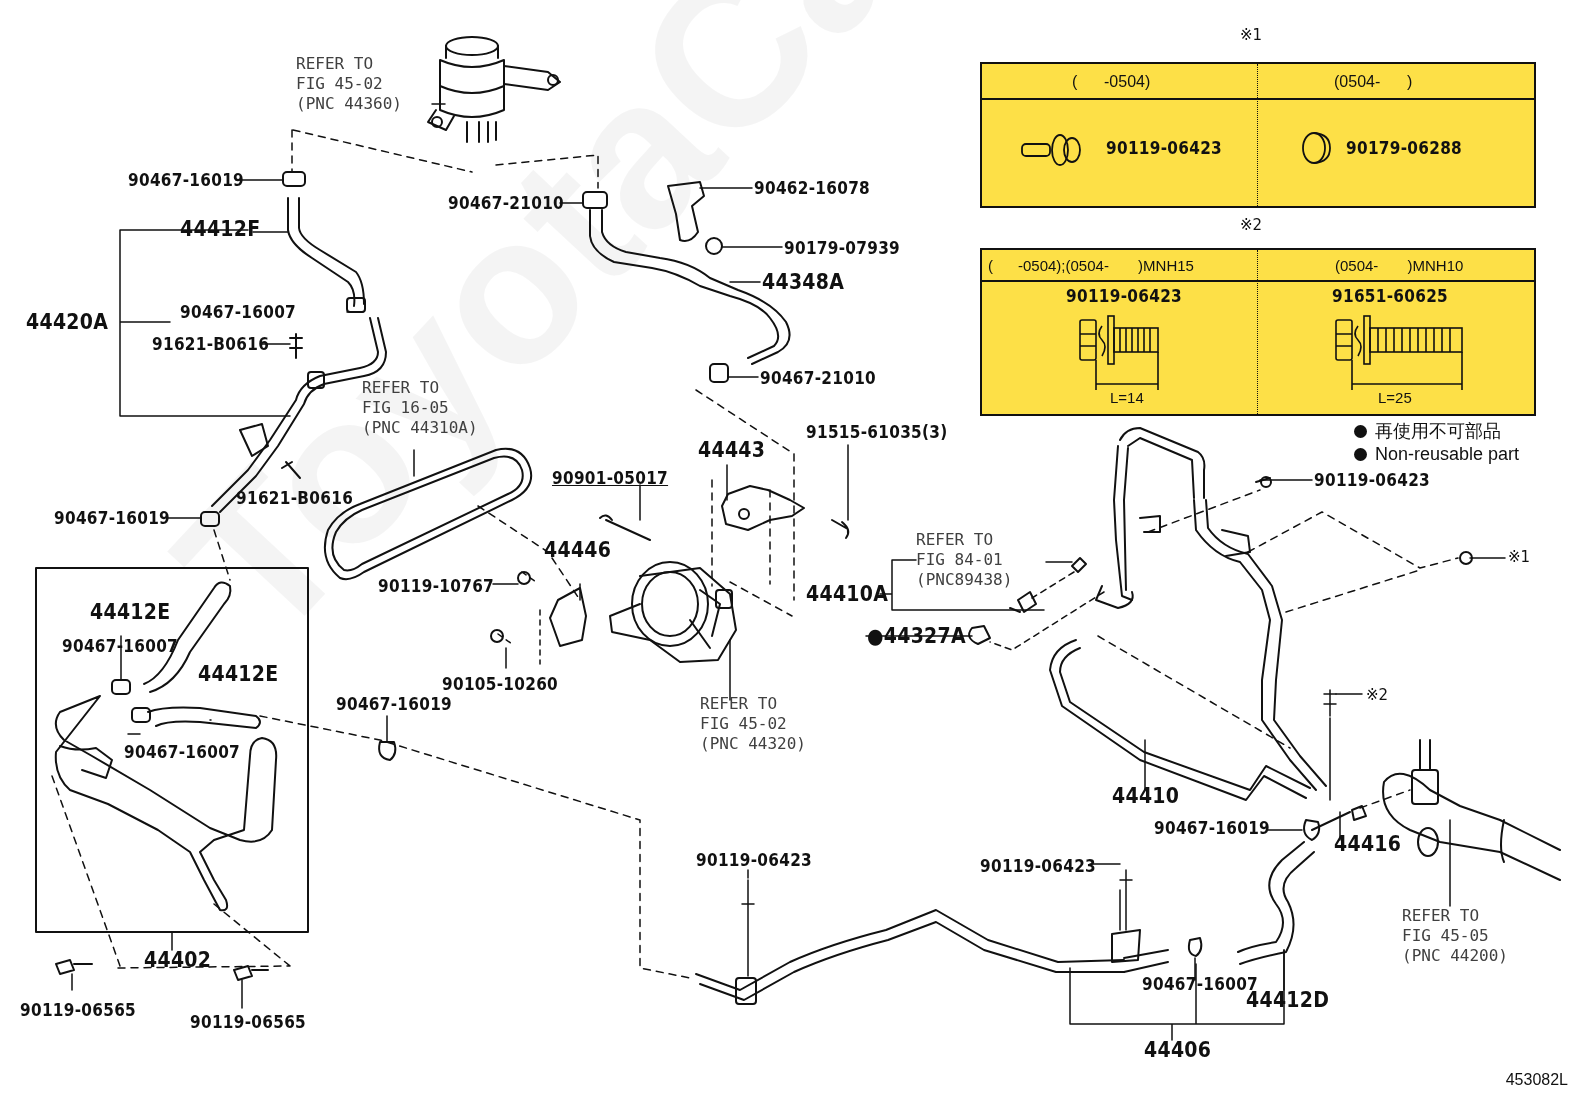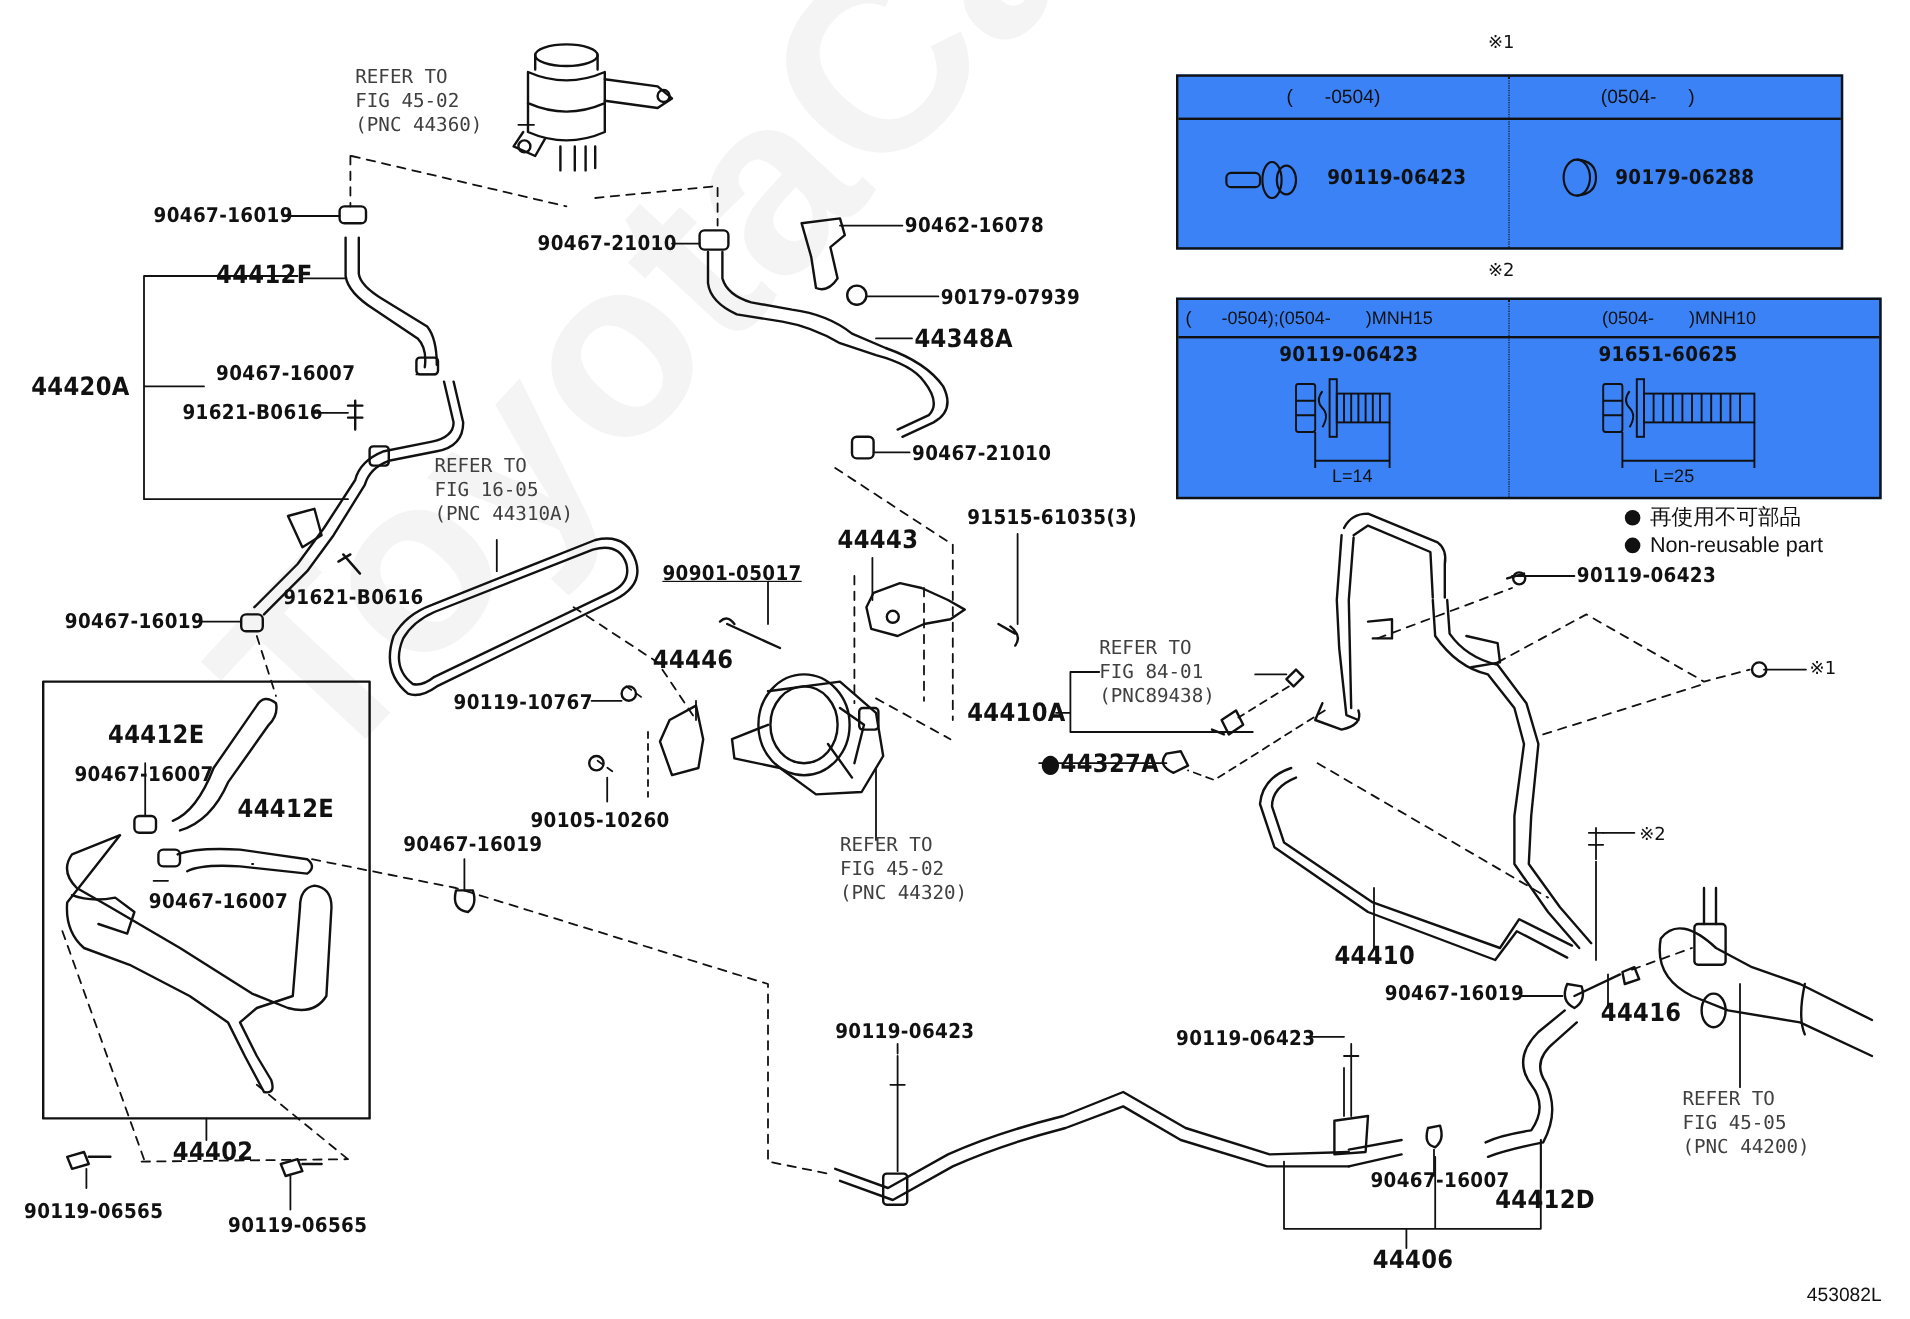--- a/index.html
+++ b/index.html
@@ -1,21 +1,21 @@
 <!DOCTYPE html>
 <html><head>
 <meta charset="utf-8">
 <style>
   html,body{margin:0;padding:0;background:#fff;}
   body{width:1592px;height:1099px;position:relative;overflow:hidden;font-family:"DejaVu Sans Mono","Liberation Mono",monospace;color:#111;}
   #canvas{position:absolute;left:0;top:0;width:1592px;height:1099px;}
   .lbl{position:absolute;font-family:"DejaVu Sans Condensed","DejaVu Sans",sans-serif;font-weight:bold;font-size:17px;letter-spacing:0.3px;white-space:nowrap;line-height:1;color:#111;}
   .lbl.big{font-size:21px;}
   .ref{position:absolute;font-family:"DejaVu Sans Mono","Liberation Mono",monospace;font-size:16px;line-height:20px;white-space:pre;color:#404040;}
-  .tbl{position:absolute;border:2px solid #111;background:#3b82f6;}
+  .tbl{position:absolute;border:2px solid #111;background:#fde047;}
   .tbl .hdr{position:absolute;left:0;right:0;top:0;height:34px;border-bottom:2px solid #111;}
   .tbl .vdiv{position:absolute;top:0;bottom:0;border-left:1px dotted #111;}
   .tbl .cell{position:absolute;font-family:"Liberation Sans",sans-serif;font-size:16px;white-space:pre;line-height:1;}
   .mark{position:absolute;font-family:"DejaVu Sans",sans-serif;font-size:15px;}
   .legend{position:absolute;font-family:"Liberation Sans",sans-serif;font-size:18px;line-height:22px;white-space:nowrap;}
   .legend .dot{display:inline-block;width:13px;height:13px;border-radius:50%;background:#111;margin-right:8px;vertical-align:-1px;}
   .fig{position:absolute;right:24px;bottom:10px;font-family:"Liberation Sans",sans-serif;font-size:16px;}
   .wm{position:absolute;left:130px;top:520px;font-family:"Liberation Sans",sans-serif;font-size:210px;font-weight:bold;color:rgba(0,0,0,0.045);transform:rotate(-47deg);transform-origin:left top;white-space:nowrap;pointer-events:none;}
 </style>
 </head>
@@ -265,21 +265,21 @@
   <svg style="position:absolute;left:318px;top:64px;" width="40" height="40">
     <g fill="none" stroke="#111" stroke-width="1.8">
         <ellipse cx="14" cy="20" rx="11" ry="15"></ellipse>
         <path d="M14 5 Q30 6 30 20 Q30 34 14 35"></path>
       </g>
   </svg>
   <div class="lbl" style="left:364px;top:76px;">90179-06288</div>
 </div>
 
 <div class="mark" style="left:1240px;top:216px;">※2</div>
-<div class="tbl" style="left:980px;top:248px;width:552px;height:164px;padding-left:32px;">
+<div class="tbl" style="left:980px;top:248px;width:552px;height:164px;">
   <div class="hdr" style="height:30px;"></div>
   <div class="vdiv" style="left:275px;"></div>
   <div class="cell" style="left:6px;top:8px;font-size:15px;">(      -0504);(0504-       )MNH15</div>
   <div class="cell" style="left:330px;top:8px;font-size:15px;margin-left:23px;">(0504-       )MNH10</div>
   <div class="lbl" style="left:84px;top:38px;">90119-06423</div>
   <div class="lbl" style="left:350px;top:38px;">91651-60625</div>
   <svg style="position:absolute;left:96px;top:60px;" width="110" height="86">
     <g fill="none" stroke="#111" stroke-width="1.6">
       <rect x="2" y="10" width="16" height="40" rx="2"></rect>
         <path d="M2 24 H18 M2 36 H18"></path>

